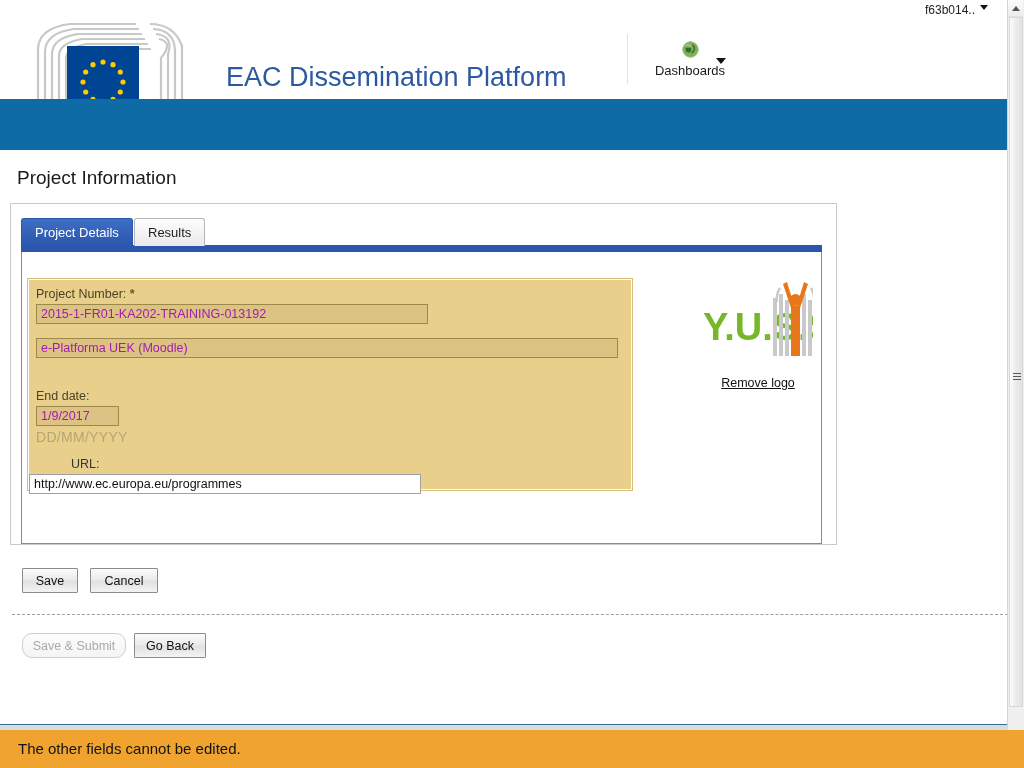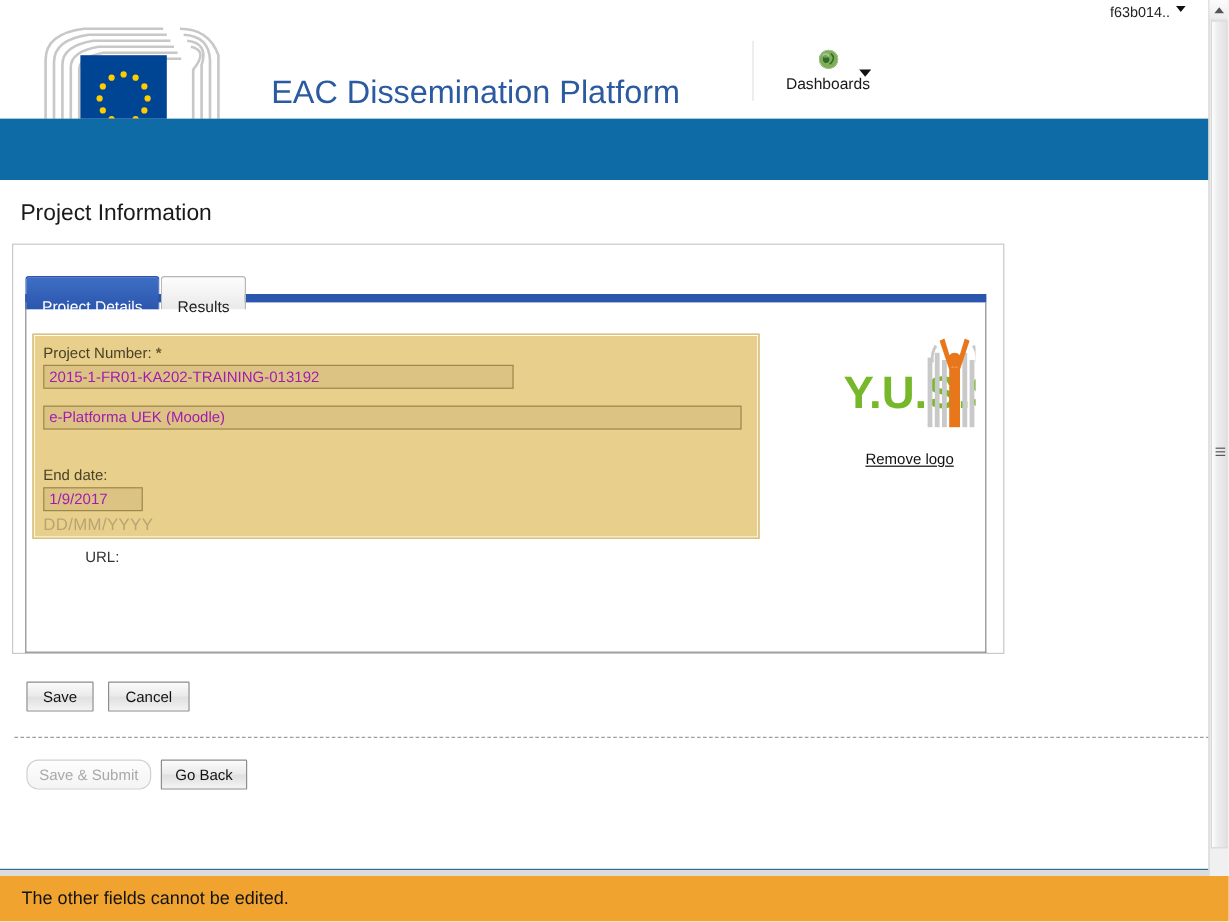--- a/index.html
+++ b/index.html
@@ -104,23 +104,23 @@
     width: 827px; height: 342px;
     border: 1px solid #c9c9c9;
     background: #fff;
     box-sizing: border-box;
   }
   .tabs {
     position: absolute; left: 10px; top: 218px;
     width: 812px; height: 30px;
   }
   .tab {
-    position: absolute; top: 12px;
+    position: absolute; top: 0;
     height: 28px; line-height: 28px;
-    padding: 11px 13px;
+    padding: 0 13px;
     font-size: 13px;
     font-family: "Liberation Sans", sans-serif;
     box-sizing: border-box;
     cursor: pointer;
     border: 1px solid #9a9a9a;
     border-bottom: none;
     border-radius: 3px 3px 0 0;
   }
   .tab-active {
     left: 11px;
@@ -149,21 +149,21 @@
     width: 801px; height: 292px;
     border: 1px solid #8a8a8a;
     border-top: none;
     background: #fff;
     box-sizing: border-box;
   }
 
   
   .locked-box {
     position: absolute; left: 27px; top: 278px;
-    width: 606px; height: 171px;
+    width: 606px; height: 213px;
     background: #e8d08c;
     border: 1px solid #d6bd78;
     box-shadow: 0 0 0 1px #ffffff inset;
     box-sizing: border-box;
   }
   .fld { position: absolute; }
   .fld-label {
     font-size: 12.5px; color: #4a4226;
     font-family: "Liberation Sans", sans-serif;
     display: block; margin-bottom: 3px;
@@ -406,20 +406,21 @@
 
     <div class="fld" style="left:8px; top:110px;">
       <span class="fld-label">End date:</span>
       <input class="locked-input" style="width: 83px;" readonly="" value="1/9/2017">
       <span class="date-hint">DD/MM/YYYY</span>
     </div>
   </div>
 
   <div class="url-block">
     <span class="url-label">URL:</span>
+    <input class="url-input" type="text" value="http://www.ec.europa.eu/programmes" style="">
   </div>
 
   <div class="logo-block">
     <svg class="yuss-logo" viewBox="0 0 110 90">
       <g fill="#76b82a" font-family="Liberation Sans, sans-serif" font-size="38" font-weight="bold">
         <text x="0" y="62">Y.U.S.S.</text>
       </g>
       <g fill="#c9c9c9">
         <rect x="70" y="20" width="4" height="58"></rect>
         <rect x="76" y="16" width="4" height="62"></rect>

